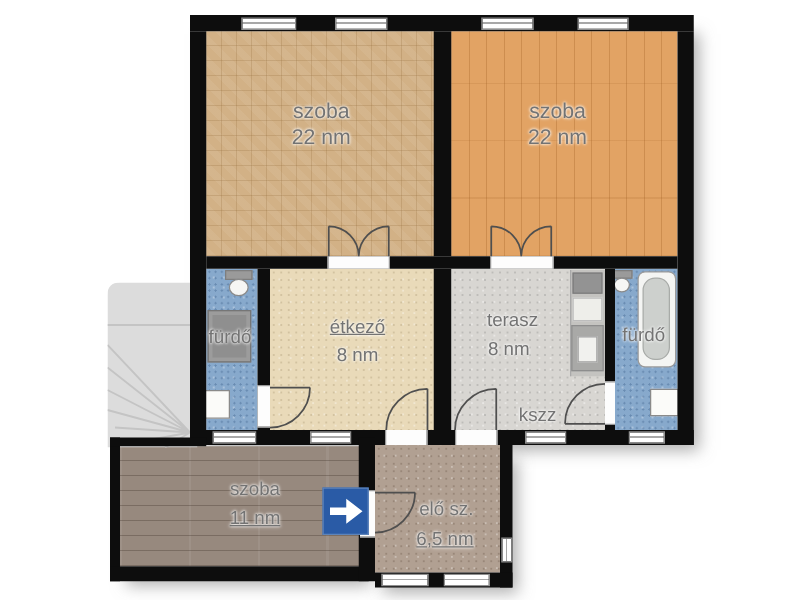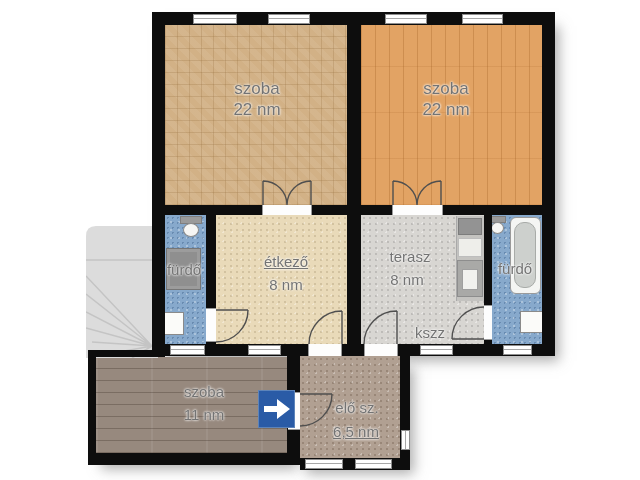--- a/index.html
+++ b/index.html
@@ -176,17 +176,17 @@
   <div class="lbl big" style="left:446px;top:80px;">szoba</div>
   <div class="lbl big" style="left:446px;top:101px;">22 nm</div>
   <div class="lbl" style="left:184px;top:262px;">fürdő</div>
   <div class="lbl" style="left:286px;top:254px;text-decoration:underline;">étkező</div>
   <div class="lbl" style="left:286px;top:277px;">8 nm</div>
   <div class="lbl" style="left:410px;top:249px;">terasz</div>
   <div class="lbl" style="left:407px;top:272px;">8 nm</div>
   <div class="lbl" style="left:430px;top:325px;">kszz</div>
   <div class="lbl" style="left:515px;top:261px;">fürdő</div>
   <div class="lbl" style="left:204px;top:384px;">szoba</div>
-  <div class="lbl" style="left:204px;top:407px;">11 nm</div>
+  <div class="lbl" style="left:204px;top:407px;text-decoration:underline;">11 nm</div>
   <div class="lbl" style="left:357px;top:400px;">elő sz.</div>
   <div class="lbl" style="left:356px;top:424px;text-decoration:underline;">6,5 nm</div>
 
 </div>
 
 </body></html>

